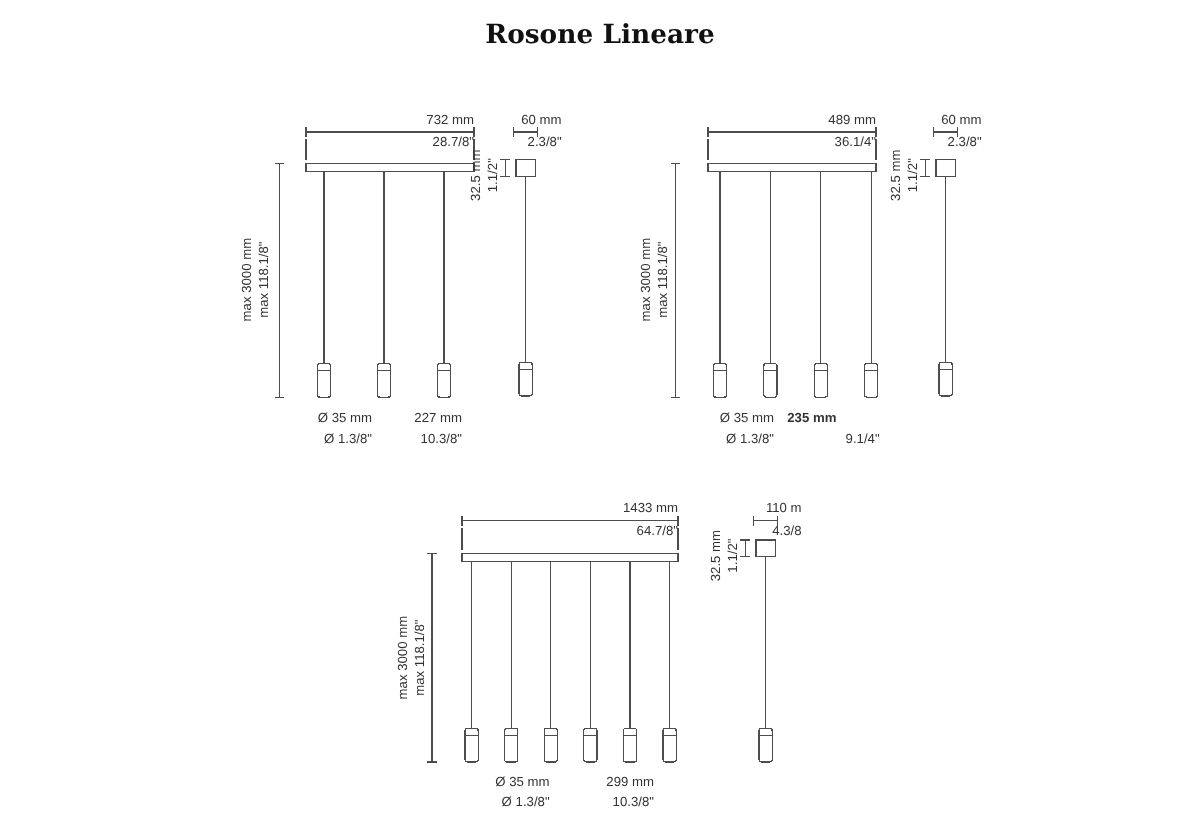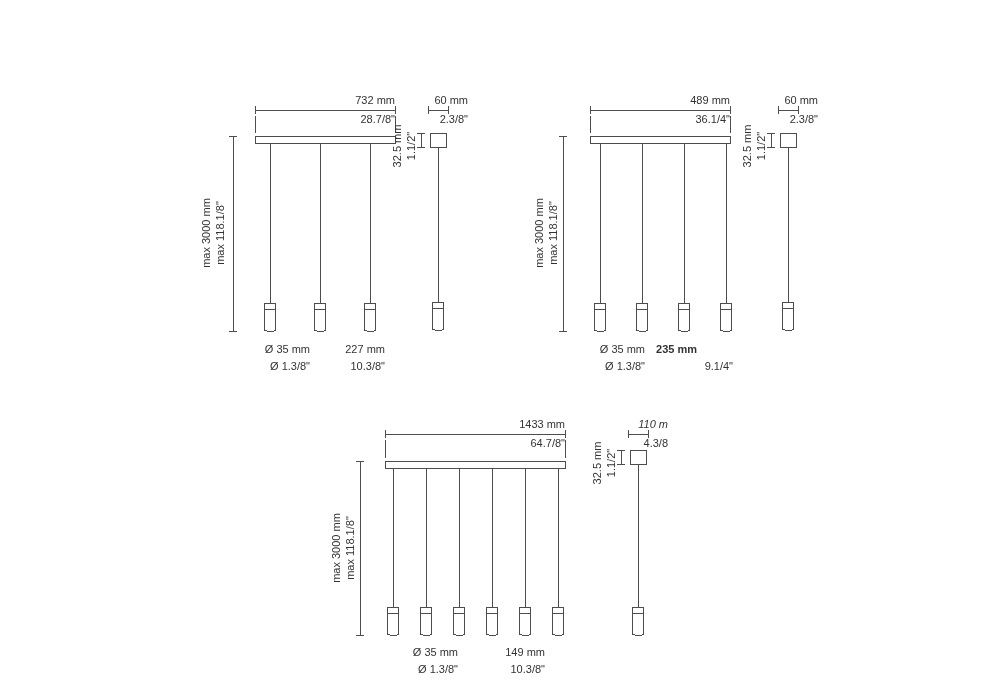--- a/index.html
+++ b/index.html
@@ -11,20 +11,21 @@
   .dim-label{position:absolute;font-size:11px;line-height:14px;text-align:right;
              color:#333333;white-space:nowrap;}
   .rot-label{position:absolute;height:28px;font-size:11px;line-height:14px;text-align:center;
              color:#333333;transform:rotate(-90deg);transform-origin:center center;white-space:nowrap;}
 </style>
 </head>
 <body>
 
 <div id="page">
 
+  <div id="title">Rosone Lineare</div>
 
   <svg class="lineart" width="1000" height="700" viewBox="0 0 1000 700">
     <g stroke="#4d4d4d" stroke-width="1" fill="none" shape-rendering="crispEdges">
 
       <g>
 
         <g>
           <line x1="255" y1="110" x2="395" y2="110"></line>
           <line x1="255" y1="106" x2="255" y2="114"></line>
           <line x1="395" y1="106" x2="395" y2="114"></line>
@@ -196,28 +197,28 @@
     <div>max 3000 mm</div>
     <div>max 118.1/8"</div>
   </div>
   <div class="dim-label" style="left:565px;top:342px;width:80px;">Ø 35 mm</div>
   <div class="dim-label" style="left:565px;top:359px;width:80px;">Ø 1.3/8"</div>
   <div class="dim-label" style="left:617px;top:342px;width:80px;font-weight:bold;">235 mm</div>
   <div class="dim-label" style="left:653px;top:359px;width:80px;">9.1/4"</div>
 
   <div class="dim-label" style="left:385px;top:417px;width:180px;">1433 mm</div>
   <div class="dim-label" style="left:385px;top:436px;width:180px;">64.7/8"</div>
-  <div class="dim-label" style="left:608px;top:417px;width:60px;font-style:italic;">110 m</div>
+  <div class="dim-label" style="left:608px;top:417px;width:60px;">110 m</div>
   <div class="dim-label" style="left:608px;top:436px;width:60px;">4.3/8</div>
   <div class="rot-label" style="left:572px;top:449px;width:64px;">
     <div>32.5 mm</div>
     <div>1.1/2"</div>
   </div>
   <div class="rot-label" style="left:283px;top:534px;width:120px;">
     <div>max 3000 mm</div>
     <div>max 118.1/8"</div>
   </div>
   <div class="dim-label" style="left:378px;top:645px;width:80px;">Ø 35 mm</div>
   <div class="dim-label" style="left:378px;top:662px;width:80px;">Ø 1.3/8"</div>
-  <div class="dim-label" style="left:465px;top:645px;width:80px;">149 mm</div>
+  <div class="dim-label" style="left:465px;top:645px;width:80px;">299 mm</div>
   <div class="dim-label" style="left:465px;top:662px;width:80px;">10.3/8"</div>
 
 </div>
 
 </body></html>

